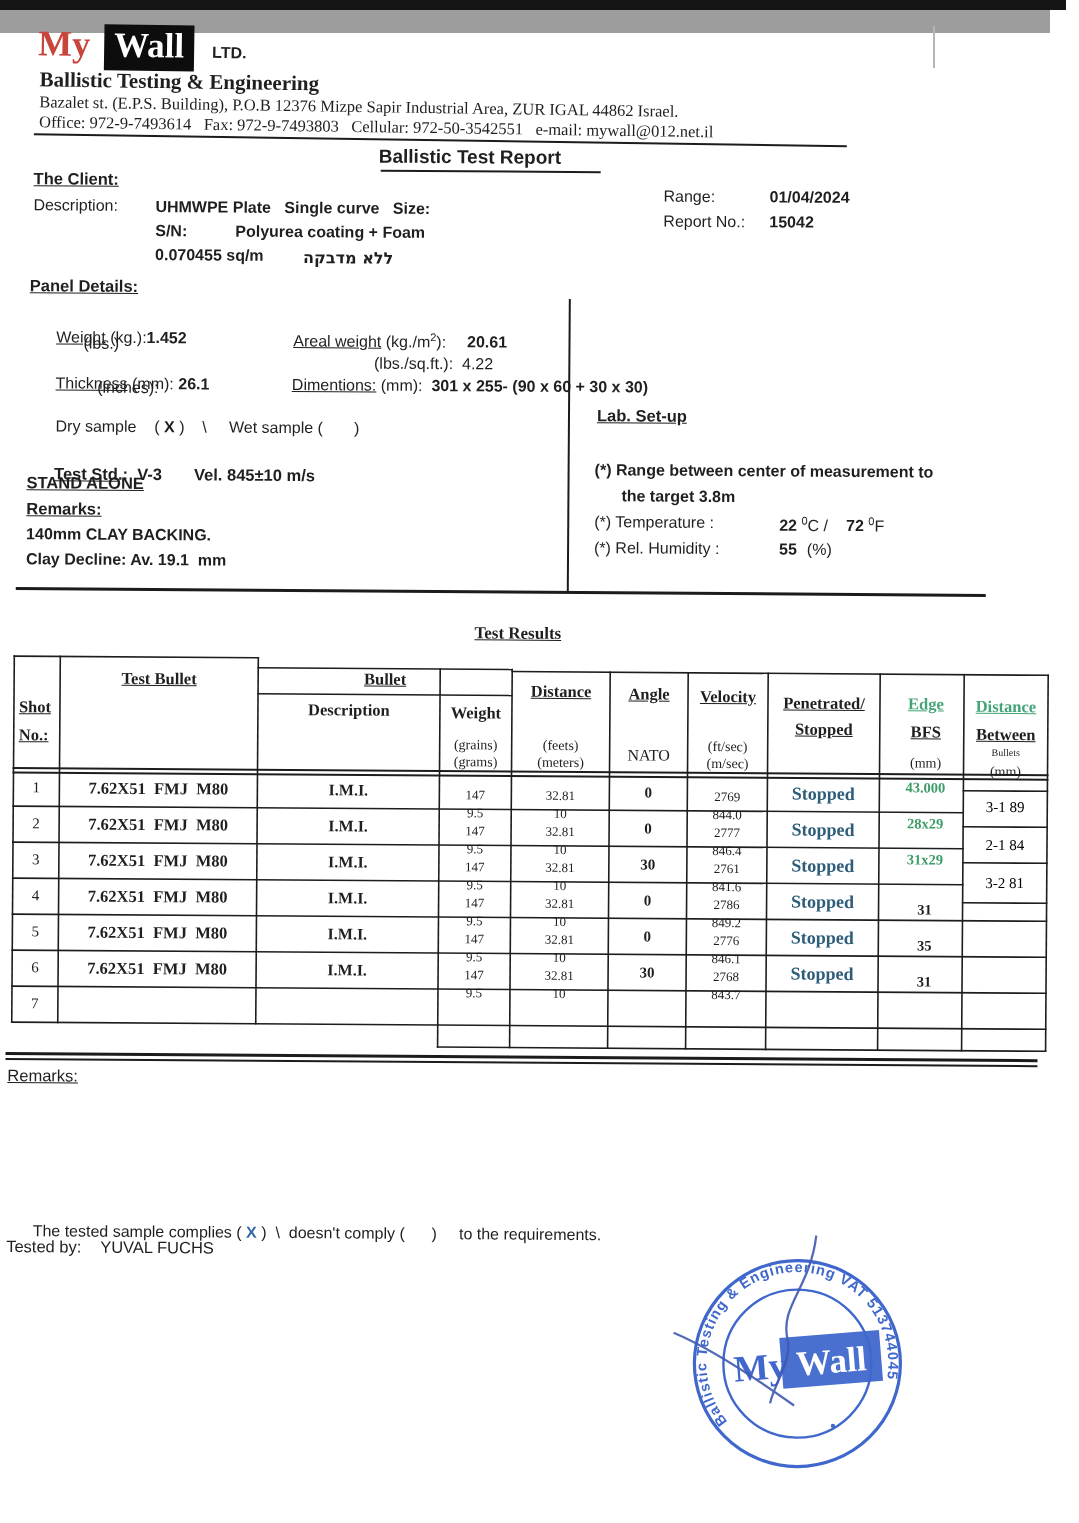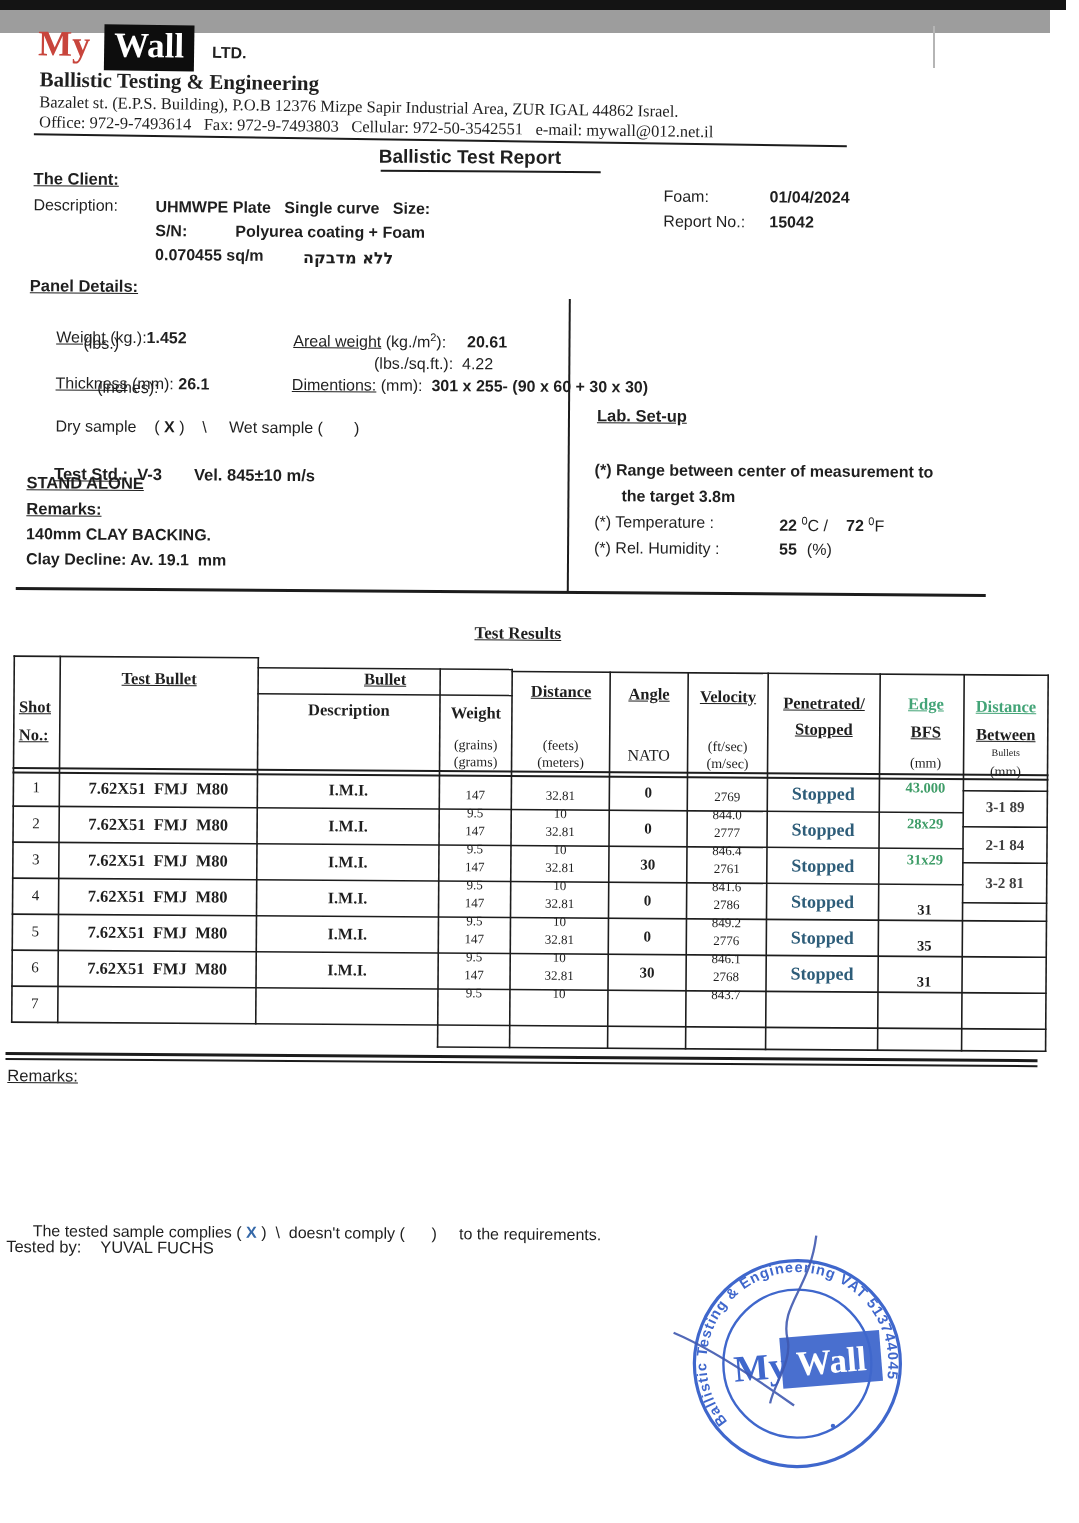--- a/index.html
+++ b/index.html
@@ -35,21 +35,21 @@
   .green{color:#43a477;}
   .blue{color:#3568a8;}
   .two{font-size:13px;line-height:17.5px;font-weight:normal;padding-top:13px;}
   .shotn{font-size:15px;padding-top:9px;}
   .bname{font-size:16.5px;font-weight:bold;padding-top:8px;}
   .imi{font-size:16px;font-weight:bold;padding-top:9px;}
   .ang{font-size:15px;font-weight:bold;padding-top:10px;}
   .res{font-size:18px;font-weight:bold;padding-top:8px;color:#2e5d79;}
   .eg{font-size:14.5px;font-weight:bold;padding-top:3px;color:#3f9d68;}
   .eb{font-size:14.5px;font-weight:bold;padding-top:17px;}
-  .dbv{font-size:15px;font-weight:bold;color:#404040;}
+  .dbv{font-size:15px;font-weight:normal;color:#000000;}
   
   .cShot{left:14px;width:46px;}
   .cBul{left:60px;width:198px;}
   .cDesc{left:258px;width:182px;}
   .cW{left:440px;width:72px;}
   .cD{left:512px;width:98px;}
   .cA{left:610px;width:78px;}
   .cV{left:688px;width:80px;}
   .cP{left:768px;width:112px;}
   .cE{left:880px;width:92px;}
@@ -81,21 +81,21 @@
     <div class="abs sans b" style="left:375px;top:143px;font-size:19px;">Ballistic Test Report</div>
     <div class="abs rule" style="left:377px;top:167px;width:220px;height:2px;"></div>
 
     <div class="abs sans b u fs165" style="left:30px;top:169px;">The Client:</div>
     <div class="abs sans fs16" style="left:30px;top:196px;">Description:</div>
     <div class="abs sans b pre fs16" style="left:152px;top:197px;">UHMWPE Plate   Single curve   Size:</div>
     <div class="abs sans b fs16" style="left:152px;top:221px;">S/N:</div>
     <div class="abs sans b fs16" style="left:232px;top:221px;">Polyurea coating + Foam</div>
     <div class="abs sans b fs16" style="left:152px;top:245px;">0.070455 sq/m</div>
     <div class="abs b fs16" dir="rtl" style="left:300px;top:246px;font-family:'DejaVu Sans',sans-serif;">ללא מדבקה</div>
-    <div class="abs sans fs16" style="left:660px;top:183px;">Foam:</div>
+    <div class="abs sans fs16" style="left:660px;top:183px;">Range:</div>
     <div class="abs sans b fs16" style="left:766px;top:183px;">01/04/2024</div>
     <div class="abs sans fs16" style="left:660px;top:208px;">Report No.:</div>
     <div class="abs sans b fs16" style="left:766px;top:208px;">15042</div>
 
     <div class="abs sans b u fs165" style="left:27px;top:276px;">Panel Details:</div>
     <div class="abs sans fs16 pre" style="left:27px;top:310px;">
       <span class="u">Weight</span><span> (kg.):</span><span class="b">1.452</span>
     </div>
     <div class="abs sans fs16 pre" style="left:265px;top:310px;">
       <span class="u">Areal weight</span><span> (kg./m</span><sup>2</sup><span>):  </span><span class="b" style="margin-left:12px;">20.61</span>

